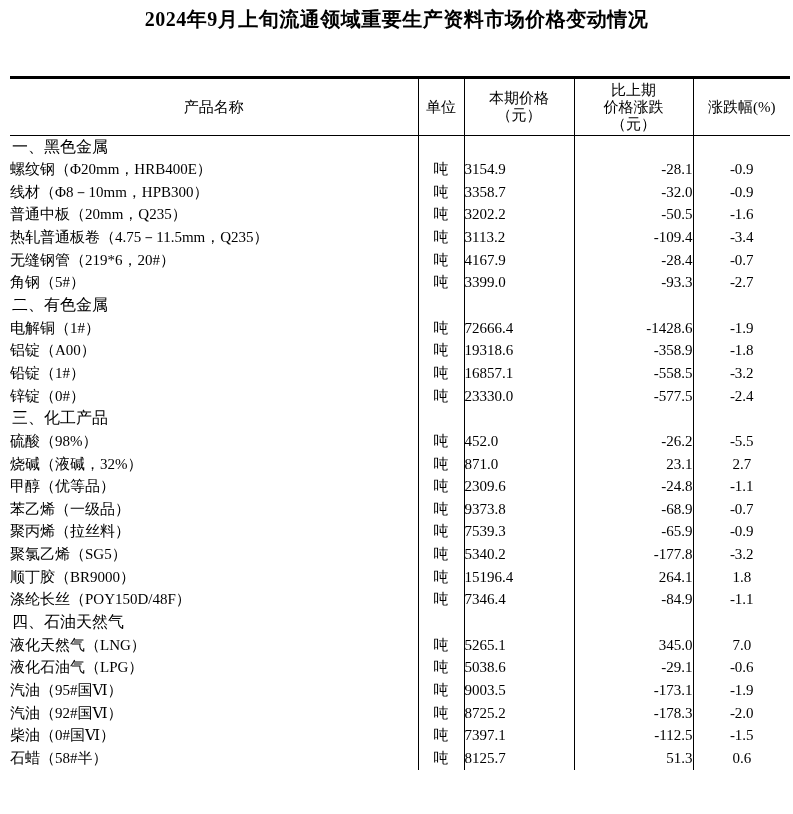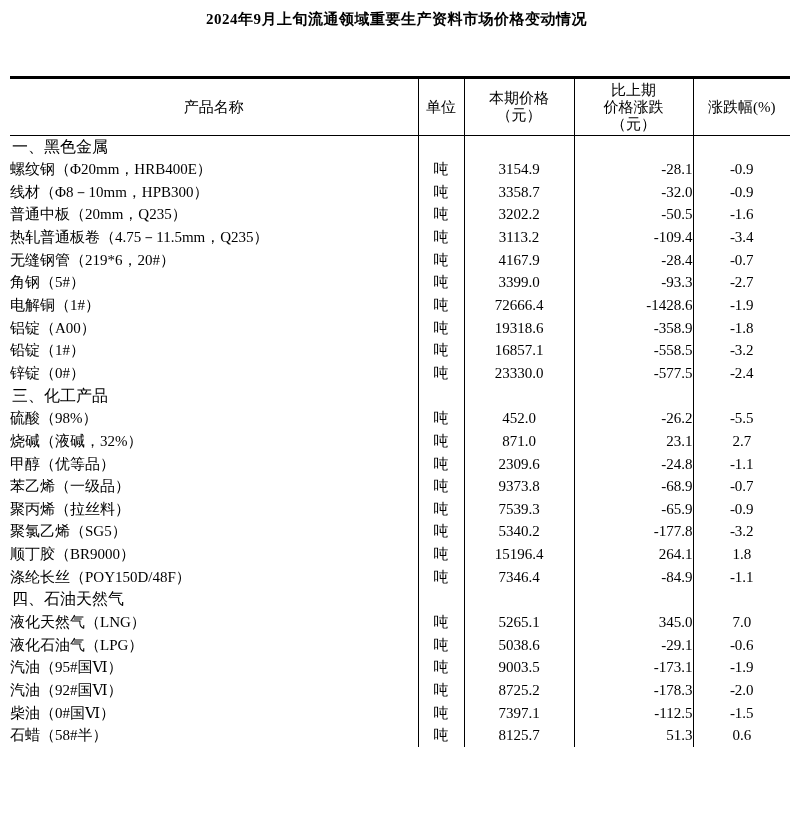--- a/index.html
+++ b/index.html
@@ -14,21 +14,21 @@
     background: #ffffff;
     color: #000000;
     font-family: "Liberation Serif", "DejaVu Serif", serif;
     overflow: hidden;
   }
   .title {
     margin: 5px 0 0 0;
     height: 28px;
     line-height: 28px;
     text-align: center;
-    font-size: 15px;
+    font-size: 20px;
     font-weight: bold;
     letter-spacing: 0.5px;
   }
   table.price-table {
     border-collapse: collapse;
     table-layout: fixed;
     width: 780px;
     margin: 43px 3px 0 10px;
   }
   table.price-table thead tr {
@@ -59,21 +59,21 @@
     white-space: nowrap;
     overflow: hidden;
   }
   td.cell-product { text-align: left; padding-left: 35px; }
   td.cell-product.category {
     font-weight: normal;
     font-size: 16px;
     padding-left: 2px;
   }
   td.cell-unit   { text-align: center; }
-  td.cell-price  { text-align: center; padding-right: 4px; }
+  td.cell-price  { text-align: left; padding-right: 4px; }
   td.cell-change { text-align: right; padding-right: 5px; }
   td.cell-pct    { text-align: center; padding-right: 10px; }
 </style>
 </head>
 <body>
 
 <div class="page">
   <h1 class="title">2024年9月上旬流通领域重要生产资料市场价格变动情况</h1>
 
   <table class="price-table">
@@ -140,20 +140,27 @@
           <td class="cell-pct bl">-0.7</td>
         </tr>
         <tr>
           <td class="cell-product">角钢（5#）</td>
           <td class="cell-unit bl">吨</td>
           <td class="cell-price bl">3399.0</td>
           <td class="cell-change bl">-93.3</td>
           <td class="cell-pct bl">-2.7</td>
         </tr>
         <tr>
+          <td class="cell-product category">二、有色金属</td>
+          <td class="cell-unit bl"></td>
+          <td class="cell-price bl"></td>
+          <td class="cell-change bl"></td>
+          <td class="cell-pct bl"></td>
+        </tr>
+        <tr>
           <td class="cell-product">电解铜（1#）</td>
           <td class="cell-unit bl">吨</td>
           <td class="cell-price bl">72666.4</td>
           <td class="cell-change bl">-1428.6</td>
           <td class="cell-pct bl">-1.9</td>
         </tr>
         <tr>
           <td class="cell-product">铝锭（A00）</td>
           <td class="cell-unit bl">吨</td>
           <td class="cell-price bl">19318.6</td>

